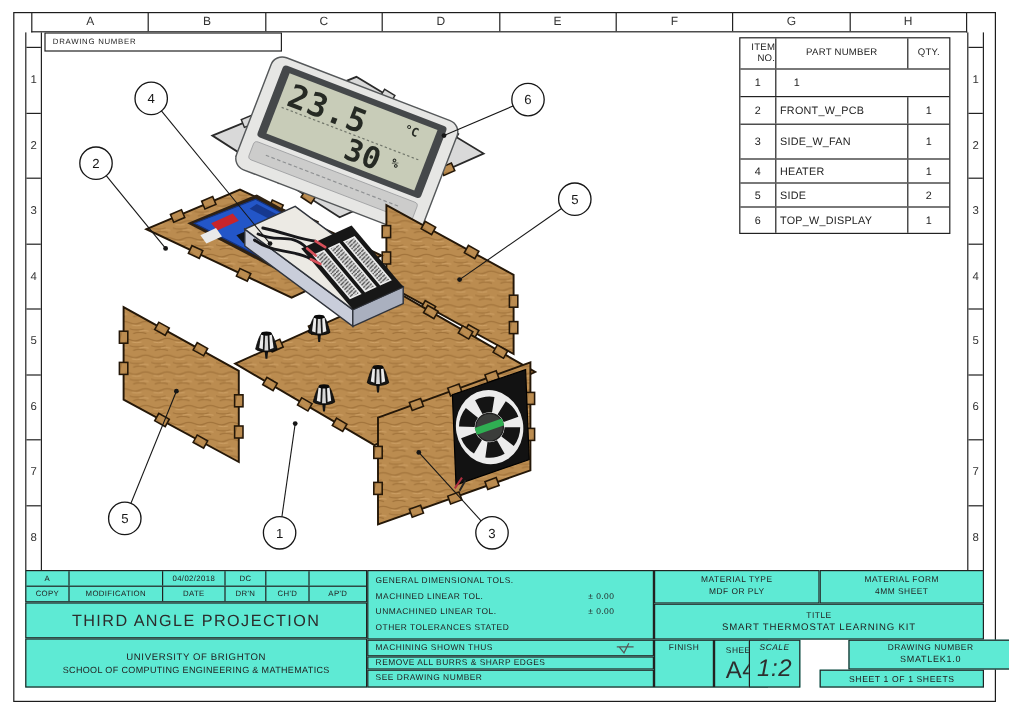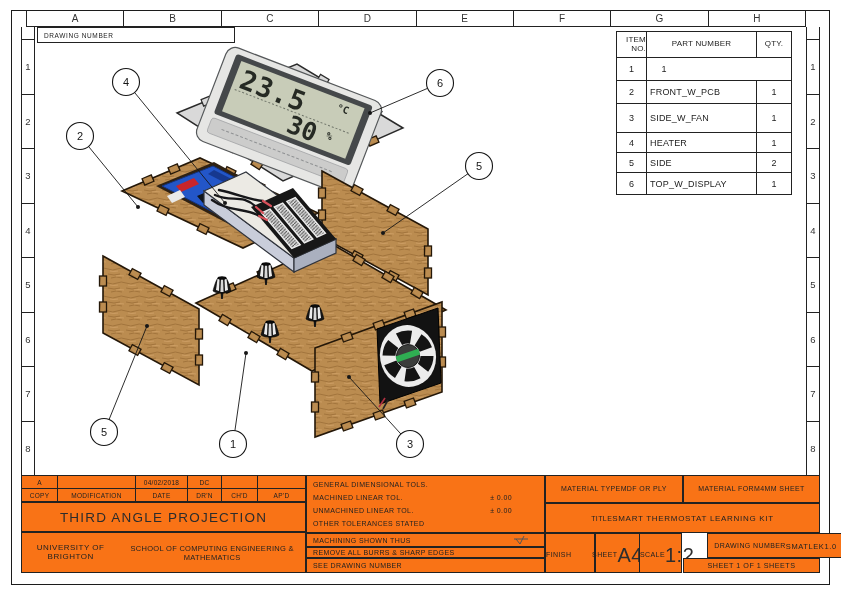--- a/index.html
+++ b/index.html
@@ -32,23 +32,23 @@
   .pt-row:last-child { border-bottom:none; }
   .pt-cell { display:flex; align-items:center; font-size:9px; color:#222; letter-spacing:.2px; }
   .pt-item { width:30px; justify-content:center; text-align:right; border-right:1px solid #222; }
   .pt-part { flex:1; padding-left:3px; border-right:1px solid #222; overflow:hidden; white-space:nowrap; }
   .pt-qty  { width:34px; justify-content:center; }
   .pt-header .pt-cell { font-size:8px; line-height:1.1; }
   .pt-header .pt-part, .pt-header .pt-qty { justify-content:center; padding-left:0; }
   .pt-header { height:26px; } .rh23 { height:23px; } .rh29 { height:29px; } .rh20 { height:20px; } .rh21 { height:21px; }
 
   
-  .tb { position:absolute; border:1px solid #222; background:#f97316; font-size:7px; letter-spacing:.4px; color:#222; }
+  .tb { position:absolute; border:1px solid #222; background:#5eead4; font-size:7px; letter-spacing:.4px; color:#222; }
   .cc { display:flex; align-items:center; justify-content:center; text-align:center; }
-  .col { display:flex; align-items:center; justify-content:center; text-align:center; }
+  .col { display:flex; flex-direction:column; align-items:center; justify-content:center; text-align:center; }
 
   .rev-box { left:21px; top:475px; width:285px; height:27px; display:flex; flex-direction:column; }
   .rev-row { display:flex; flex:1; }
   .rev-row:first-child { border-bottom:1px solid #222; }
   .rev-row > div { display:flex; align-items:center; justify-content:center; font-size:6.5px;
                    letter-spacing:.3px; border-right:1px solid #222; overflow:hidden; white-space:nowrap; }
   .rev-row > div:last-child { border-right:none; }
   .rc1{width:36px;} .rc2{width:78px;} .rc3{width:52px;} .rc4{width:34px;} .rc5{width:36px;} .rc6{flex:1;}
 
   .third-angle { left:21px; top:502px; width:285px; height:30px; font-size:13.5px; letter-spacing:1.2px; color:#2c2c2c; }
@@ -65,21 +65,21 @@
   .tol-burrs { left:306px; top:547px; width:239px; height:11px; display:flex; align-items:center; padding-left:6px; }
   .tol-see { left:306px; top:558px; width:239px; height:15px; display:flex; align-items:center; padding-left:6px; }
 
   .mat-type { left:545px; top:475px; width:138px; height:28px; }
   .mat-form { left:683px; top:475px; width:137px; height:28px; }
   .mat-type div, .mat-form div { line-height:1.5; }
   .title-box { left:545px; top:503px; width:275px; height:30px; }
   .title-box .val { font-size:8px; letter-spacing:.7px; margin-top:1px; }
   .finish-box { left:545px; top:533px; width:50px; height:40px; justify-content:flex-start; padding-top:3px; }
   .sheet-box  { left:595px; top:533px; width:45px; height:40px; justify-content:center; padding-top:3px; }
-  .scale-box  { left:639px; top:533px; width:43px; height:40px; justify-content:flex-start; padding-top:3px; }
+  .scale-box  { left:624px; top:533px; width:43px; height:40px; justify-content:flex-start; padding-top:3px;font-style:italic; }
   .big-val { font-size:20px; letter-spacing:.5px; color:#2e2e2e; margin-top:2px; }
   .dwgnum-box { left:707px; top:533px; width:137px; height:25px; }
   .dwgnum-box .val { font-size:7.5px; letter-spacing:.6px; margin-top:1px; }
   .sheetof-box { left:683px; top:558px; width:137px; height:15px; font-size:7.2px; letter-spacing:.5px;text-align:center; }
 
   
   .ev { position:absolute; left:0; top:0; width:841px; height:595px; pointer-events:none; }
   .wood { fill:url(#wood); stroke:#241708; stroke-width:1.6; }
   .wire  { stroke:#17171a; stroke-width:2.4; fill:none; stroke-linecap:round; }
   .wireR { stroke:#d8505a; stroke-width:2.2; fill:none; stroke-linecap:round; }

